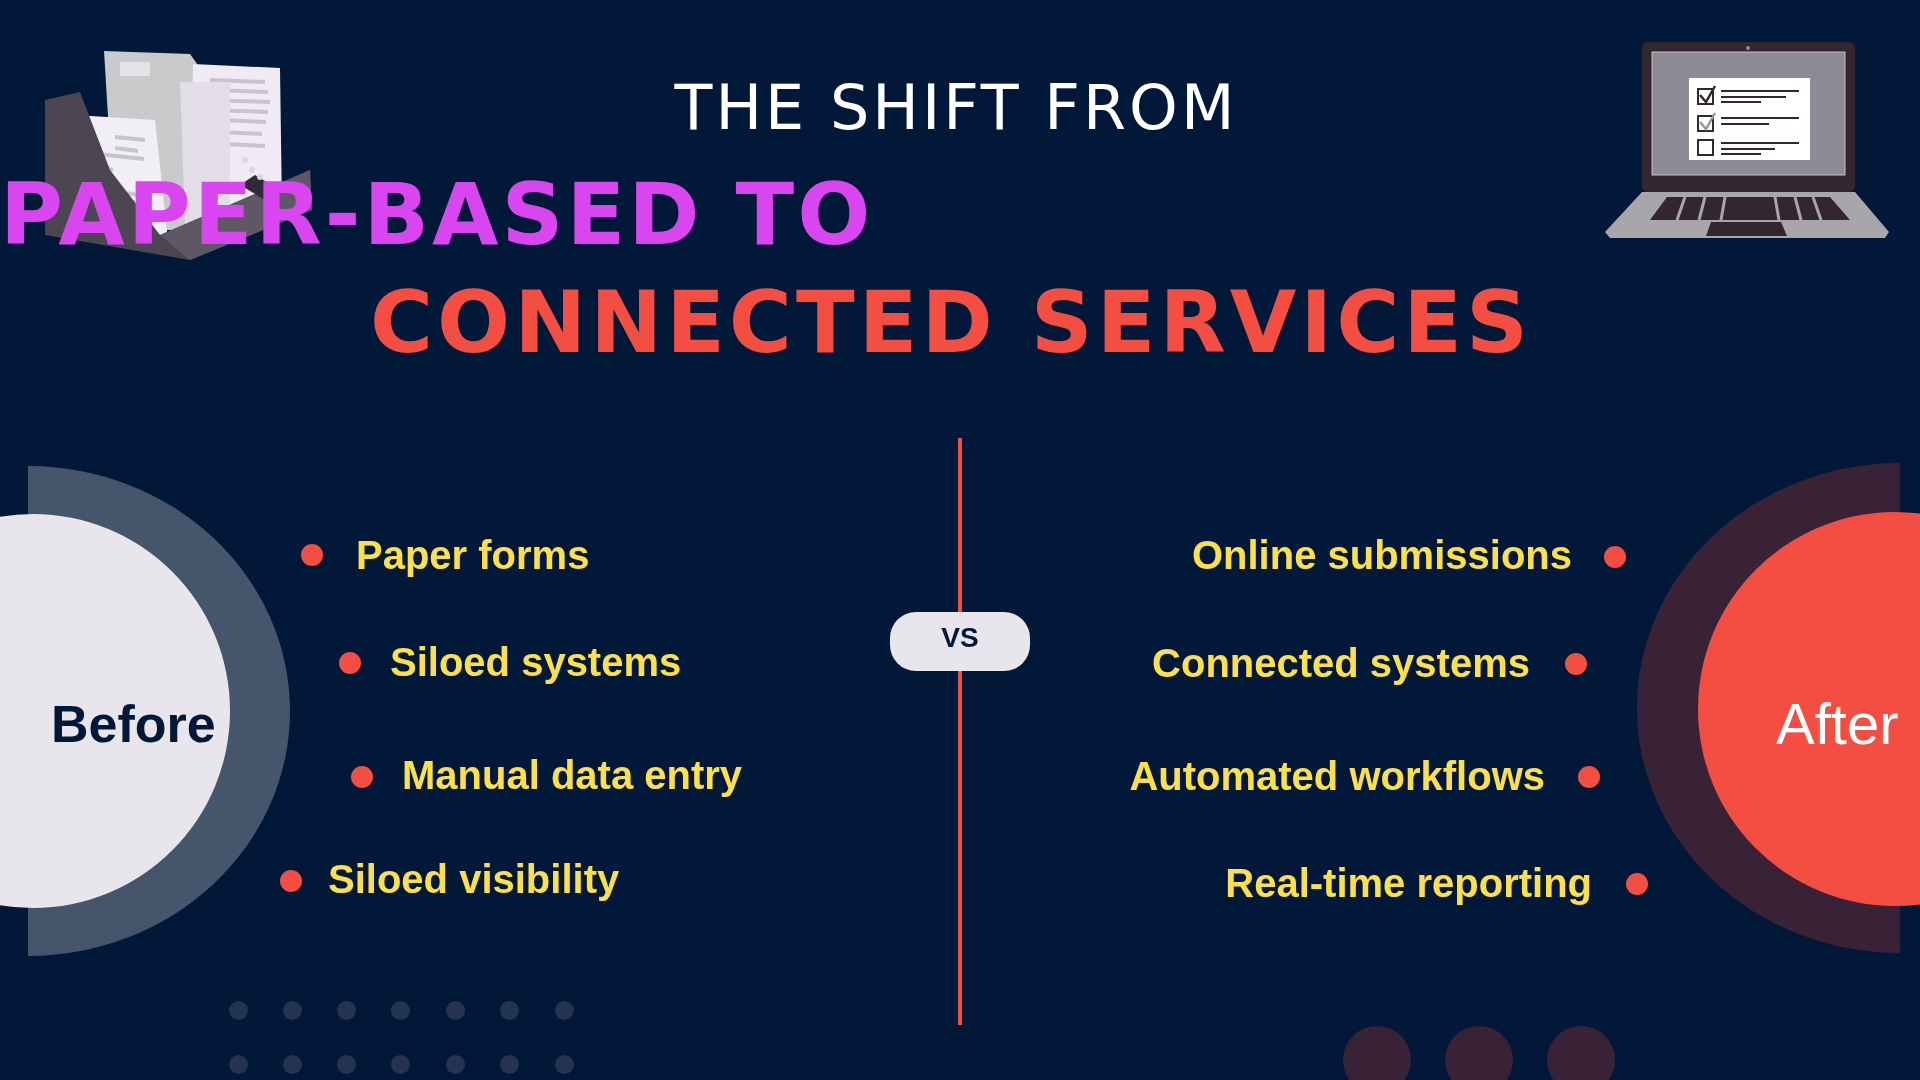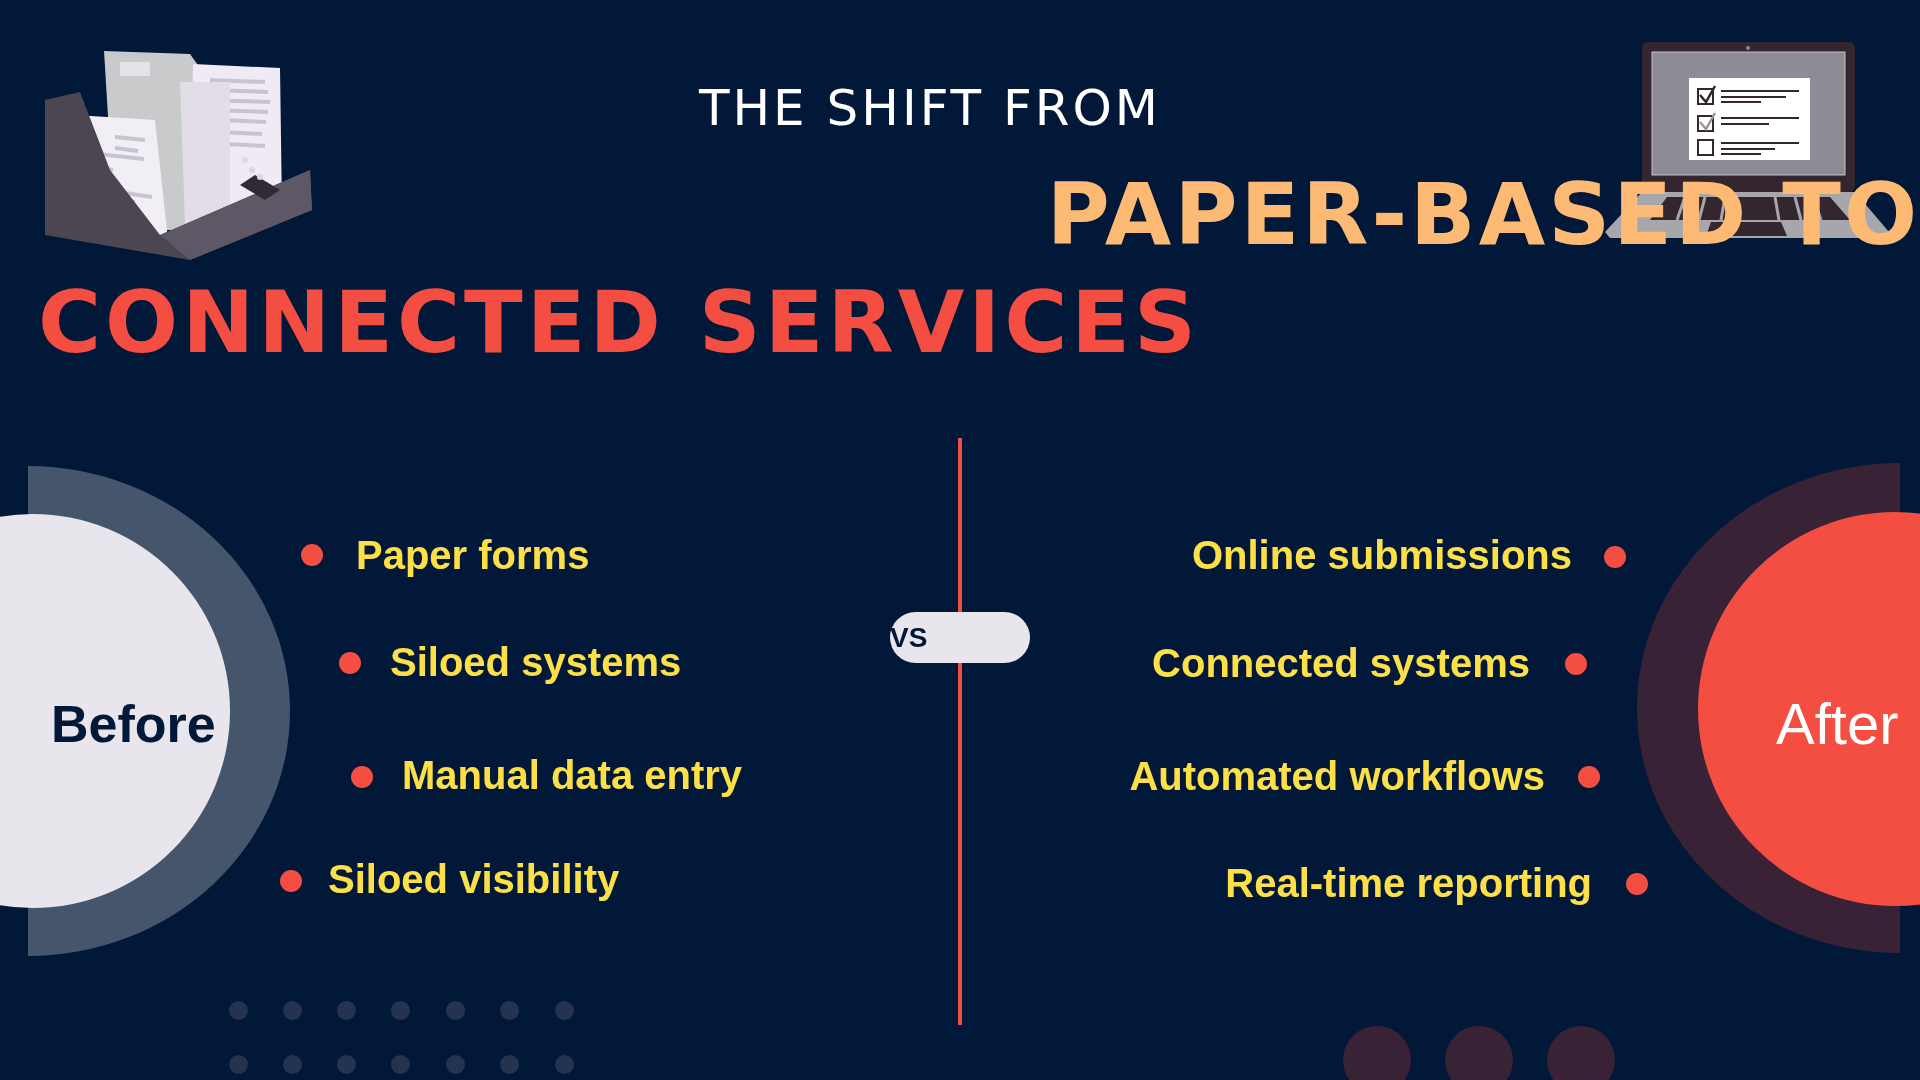--- a/index.html
+++ b/index.html
@@ -7,31 +7,31 @@
     width: 1920px; height: 1080px; overflow: hidden; position: relative;
     background: #021838;
     font-family: "Liberation Sans", sans-serif;
   }
   .abs { position: absolute; }
 
   
   .title-pre {
     position: absolute; left: 0; width: 1860px; top: 78px; text-align: center;
     color: #ffffff; font-family: "DejaVu Sans", sans-serif; font-weight: normal;
-    font-size: 50px; letter-spacing: 3px; line-height: 60px;
+    font-size: 62px; letter-spacing: 3px; line-height: 60px; padding-left: 26px;
   }
   .title-main {
-    position: absolute; left: 0; width: 1920px; top: 164px; text-align: right;
-    color: #fdba74; font-family: "DejaVu Sans", sans-serif; font-weight: bold;
+    position: absolute; left: 0; width: 1920px; top: 164px; text-align: left;
+    color: #d946ef; font-family: "DejaVu Sans", sans-serif; font-weight: bold;
     font-size: 86px; letter-spacing: 3px; line-height: 100px;
   }
   .title-accent {
-    position: absolute; left: 0; width: 1532px; top: 272px; text-align: left;
+    position: absolute; left: 0; width: 1532px; top: 272px; text-align: right;
     font-family: "DejaVu Sans", sans-serif; font-weight: bold;
-    font-size: 86px; letter-spacing: 4px; line-height: 100px; padding-left: 38px;
+    font-size: 86px; letter-spacing: 4px; line-height: 100px;
   }
   .before-outer-half {
     position: absolute; left: 28px; top: 466px; width: 262px; height: 490px;
     background: #45556B; border-radius: 0 262px 262px 0 / 0 245px 245px 0;
   }
   .before-inner {
     position: absolute; left: -164px; top: 514px; width: 394px; height: 394px;
     background: #E8E6EC; border-radius: 50%;
   }
   .before-label {
@@ -61,23 +61,23 @@
     background: #F44E42;
   }
   .item-right { text-align: right; }
 
   
   .divider {
     position: absolute; left: 958px; top: 438px; width: 4px; height: 587px;
     background: #F44E42;
   }
   .vs-pill {
-    position: absolute; left: 890px; top: 612px; width: 140px; height: 51px;
+    position: absolute; left: 890px; top: 612px; width: 140px; height: 59px;
     border-radius: 26px; background: #E8E6EC; color: #021838;
-    font-weight: bold; font-size: 28px; line-height: 51px; 
+    font-weight: bold; font-size: 28px; line-height: 51px; text-align: center;
   }
 
   
   .grid-dot {
     position: absolute; width: 19px; height: 19px; border-radius: 50%;
     background: #243350;
   }
   .big-dot {
     position: absolute; width: 68px; height: 68px; border-radius: 50%;
     background: #3A2236;

